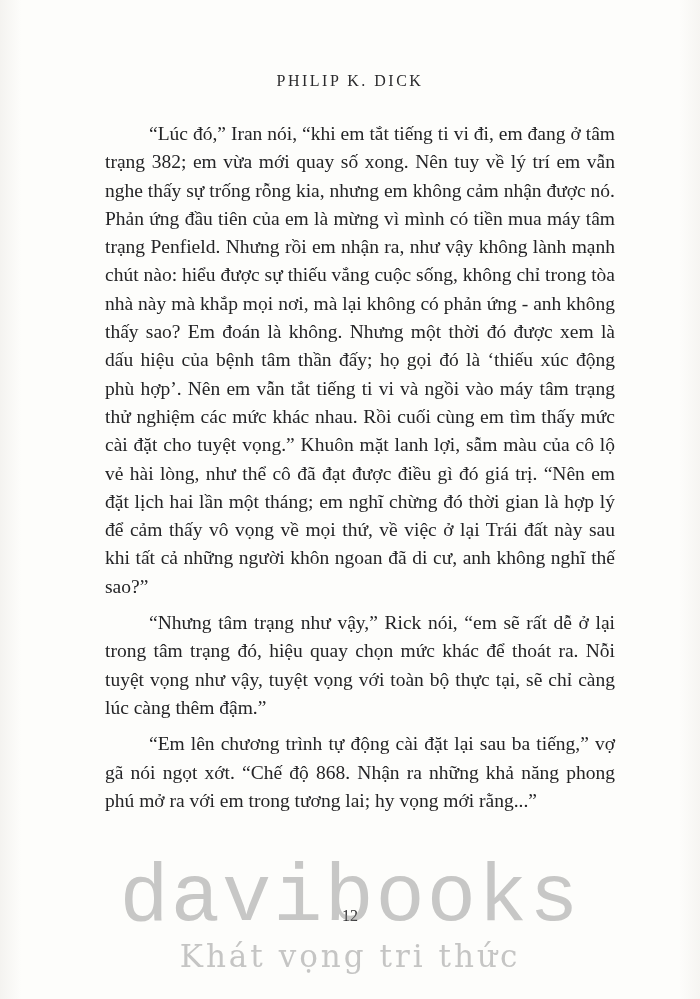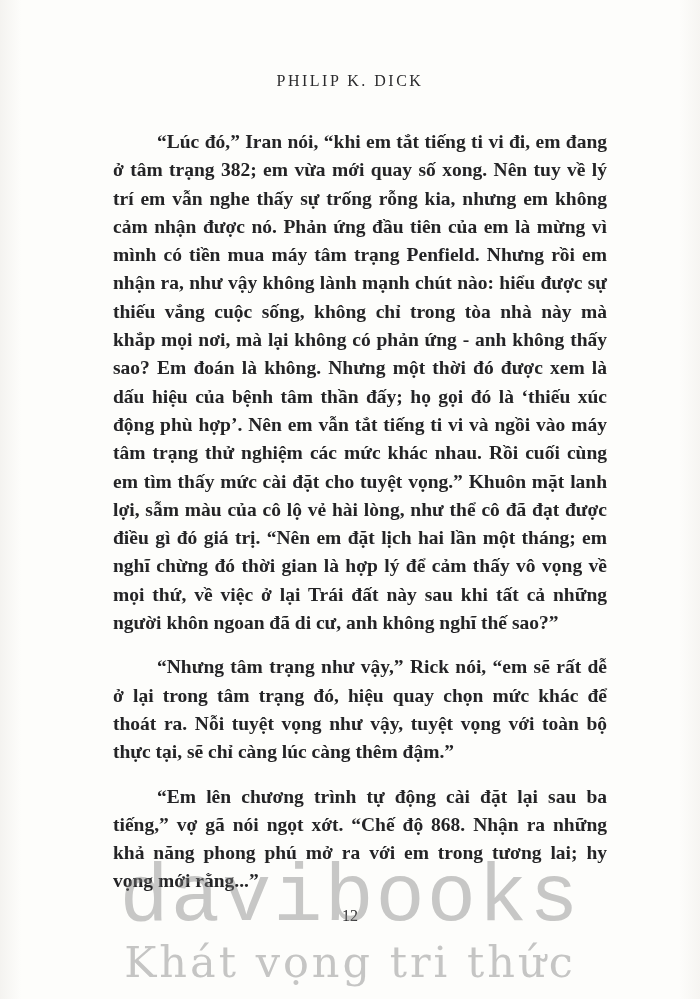--- a/index.html
+++ b/index.html
@@ -31,22 +31,21 @@
     top: 112px;
     left: 97px;
     width: 526px;
   }
   .body-text p {
     font-size: 19.5px;
     line-height: 28.3px;
     text-align: justify;
     text-indent: 44px;
     color: #242426;
-    margin: 16px;
-    font-weight: bold;
+    margin: 8px;
   }
   .page-number {
     position: absolute;
     top: 907px;
     left: 0;
     width: 100%;
     text-align: center;
     font-size: 16px;
     color: #2e2e30;
     z-index: 1;
@@ -70,21 +69,21 @@
     font-weight: 400;
     color: rgba(125, 125, 125, 0.42);
     letter-spacing: 2px;
   }
   .wm-subtitle {
     position: absolute;
     top: 941px;
     left: 0;
     width: 100%;
     font-family: "DejaVu Serif", serif;
-    font-size: 43px;
+    font-size: 31px;
     line-height: 1;
     color: rgba(135, 135, 135, 0.48);
     letter-spacing: 3px;
   }
 </style>
 </head>
 <body>
 
 <div class="page">
 

